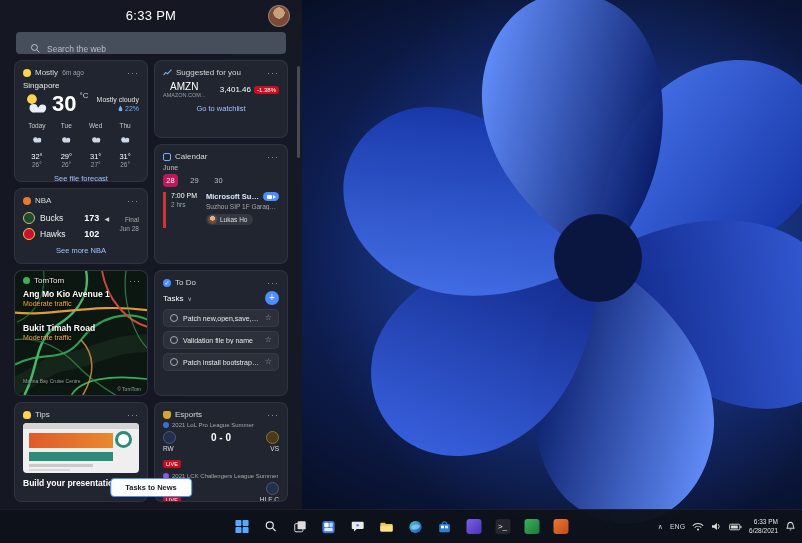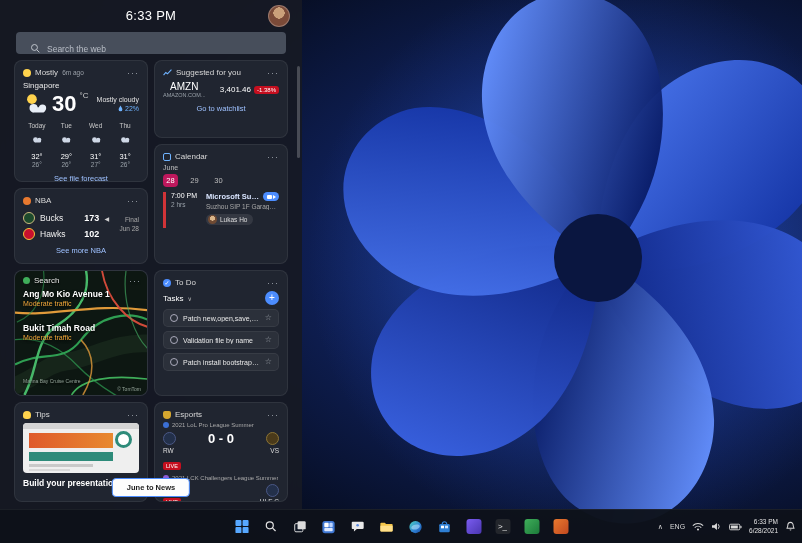--- a/index.html
+++ b/index.html
@@ -129,21 +129,21 @@
   .tips-caption { font-size:8.5px; font-weight:bold; color:#fff; margin-top:5px; }
 
   
   .es-card { height:100px; }
   .match { margin-top:3px; }
   .league { display:flex; align-items:center; gap:3px; font-size:6px; color:#a8a8a8; }
   .league-dot { width:6px; height:6px; border-radius:50%; background:#3b6fd4; flex:none; }
   .match-row { display:flex; align-items:center; margin-top:3px; }
   .es-logo { width:13px; height:13px; border-radius:50%; background:#23304a; border:1px solid #4a5886; flex:none; }
   .es-logo.gold { background:#4a3a1a; border-color:#8a7335; }
-  .es-score { flex:1; text-align:center; font-size:13px; font-weight:bold; color:#fff; }
+  .es-score { flex:1; text-align:center; font-size:10px; font-weight:bold; color:#fff; }
   .abbr-row { display:flex; justify-content:space-between; font-size:6.5px; color:#ddd; margin-top:1px; }
   .live { display:inline-block; background:#c50f1f; color:#fff; font-size:5.5px; padding:1px 3px; border-radius:2px; margin-top:2px; }
 
   .jump-btn { position:absolute; bottom:12px; left:50%; transform:translateX(-50%);
               background:#fdfdfd; color:#1b1b1b; font-size:7.5px; font-weight:bold;
               padding:4px 14px; border-radius:4px; border:1.5px solid #4c8dff; white-space:nowrap; cursor:pointer; }
 
   
   .taskbar { position:absolute; left:0; right:0; bottom:0; height:34px;
              background:rgba(14,18,26,.96); border-top:1px solid rgba(255,255,255,.06); }
@@ -338,21 +338,21 @@
             <path d="M-2 42 C 40 47, 80 32, 142 40" stroke="#e09a3a" stroke-width="2.2" fill="none"></path>
             <path d="M60 126 C 70 110, 100 105, 142 110" stroke="#3fae5a" stroke-width="1.6" fill="none"></path>
             <path d="M92 -2 C 97 30, 120 52, 142 57" stroke="#d04a3a" stroke-width="2" fill="none"></path>
             <path d="M-2 70 C 25 66, 48 78, 66 96 S 100 122, 110 128" stroke="#2f9e52" stroke-width="1.4" fill="none" opacity=".7"></path>
             <path d="M30 -2 C 34 25, 20 45, 2 52" stroke="#2f9e52" stroke-width="1.3" fill="none" opacity=".6"></path>
             <path d="M118 -2 C 112 35, 130 70, 142 80" stroke="#47b869" stroke-width="1.3" fill="none" opacity=".6"></path>
             <path d="M70 70 C 85 85, 85 105, 72 126" stroke="#e09a3a" stroke-width="1.6" fill="none" opacity=".8"></path>
           </svg>
           <div class="tr-head">
             <span class="hicon" style="background:#3fae5a;border-radius:50%;width:7px;height:7px;"></span>
-            <span>Search</span>
+            <span>TomTom</span>
             <span class="more">···</span>
           </div>
           <div class="tr-roads">
             <div class="t-name trunc">Ang Mo Kio Avenue 1</div>
             <div class="t-status">Moderate traffic</div>
             <div class="t-name trunc">Bukit Timah Road</div>
             <div class="t-status">Moderate traffic</div>
           </div>
           <div class="map-label">Marina Bay Cruise Centre</div>
           <div class="map-credit">© TomTom</div>
@@ -492,21 +492,21 @@
             </div>
             <div class="abbr-row">
               <span class="live" style="margin-top:0">LIVE</span>
               <span>HLE.C</span>
             </div>
           </div>
         </div>
       </div>
     </div>
 
-    <button class="jump-btn">June to News</button>
+    <button class="jump-btn">Tasks to News</button>
   </div>
 
   <div class="taskbar">
     <div class="tb-center">
       <div class="tb-icon">
         <svg viewBox="0 0 16 16" width="15" height="15">
             <g fill="#57a8ff">
               <rect x="1" y="1" width="6.4" height="6.4" rx="1"></rect>
               <rect x="8.6" y="1" width="6.4" height="6.4" rx="1"></rect>
               <rect x="1" y="8.6" width="6.4" height="6.4" rx="1"></rect>

